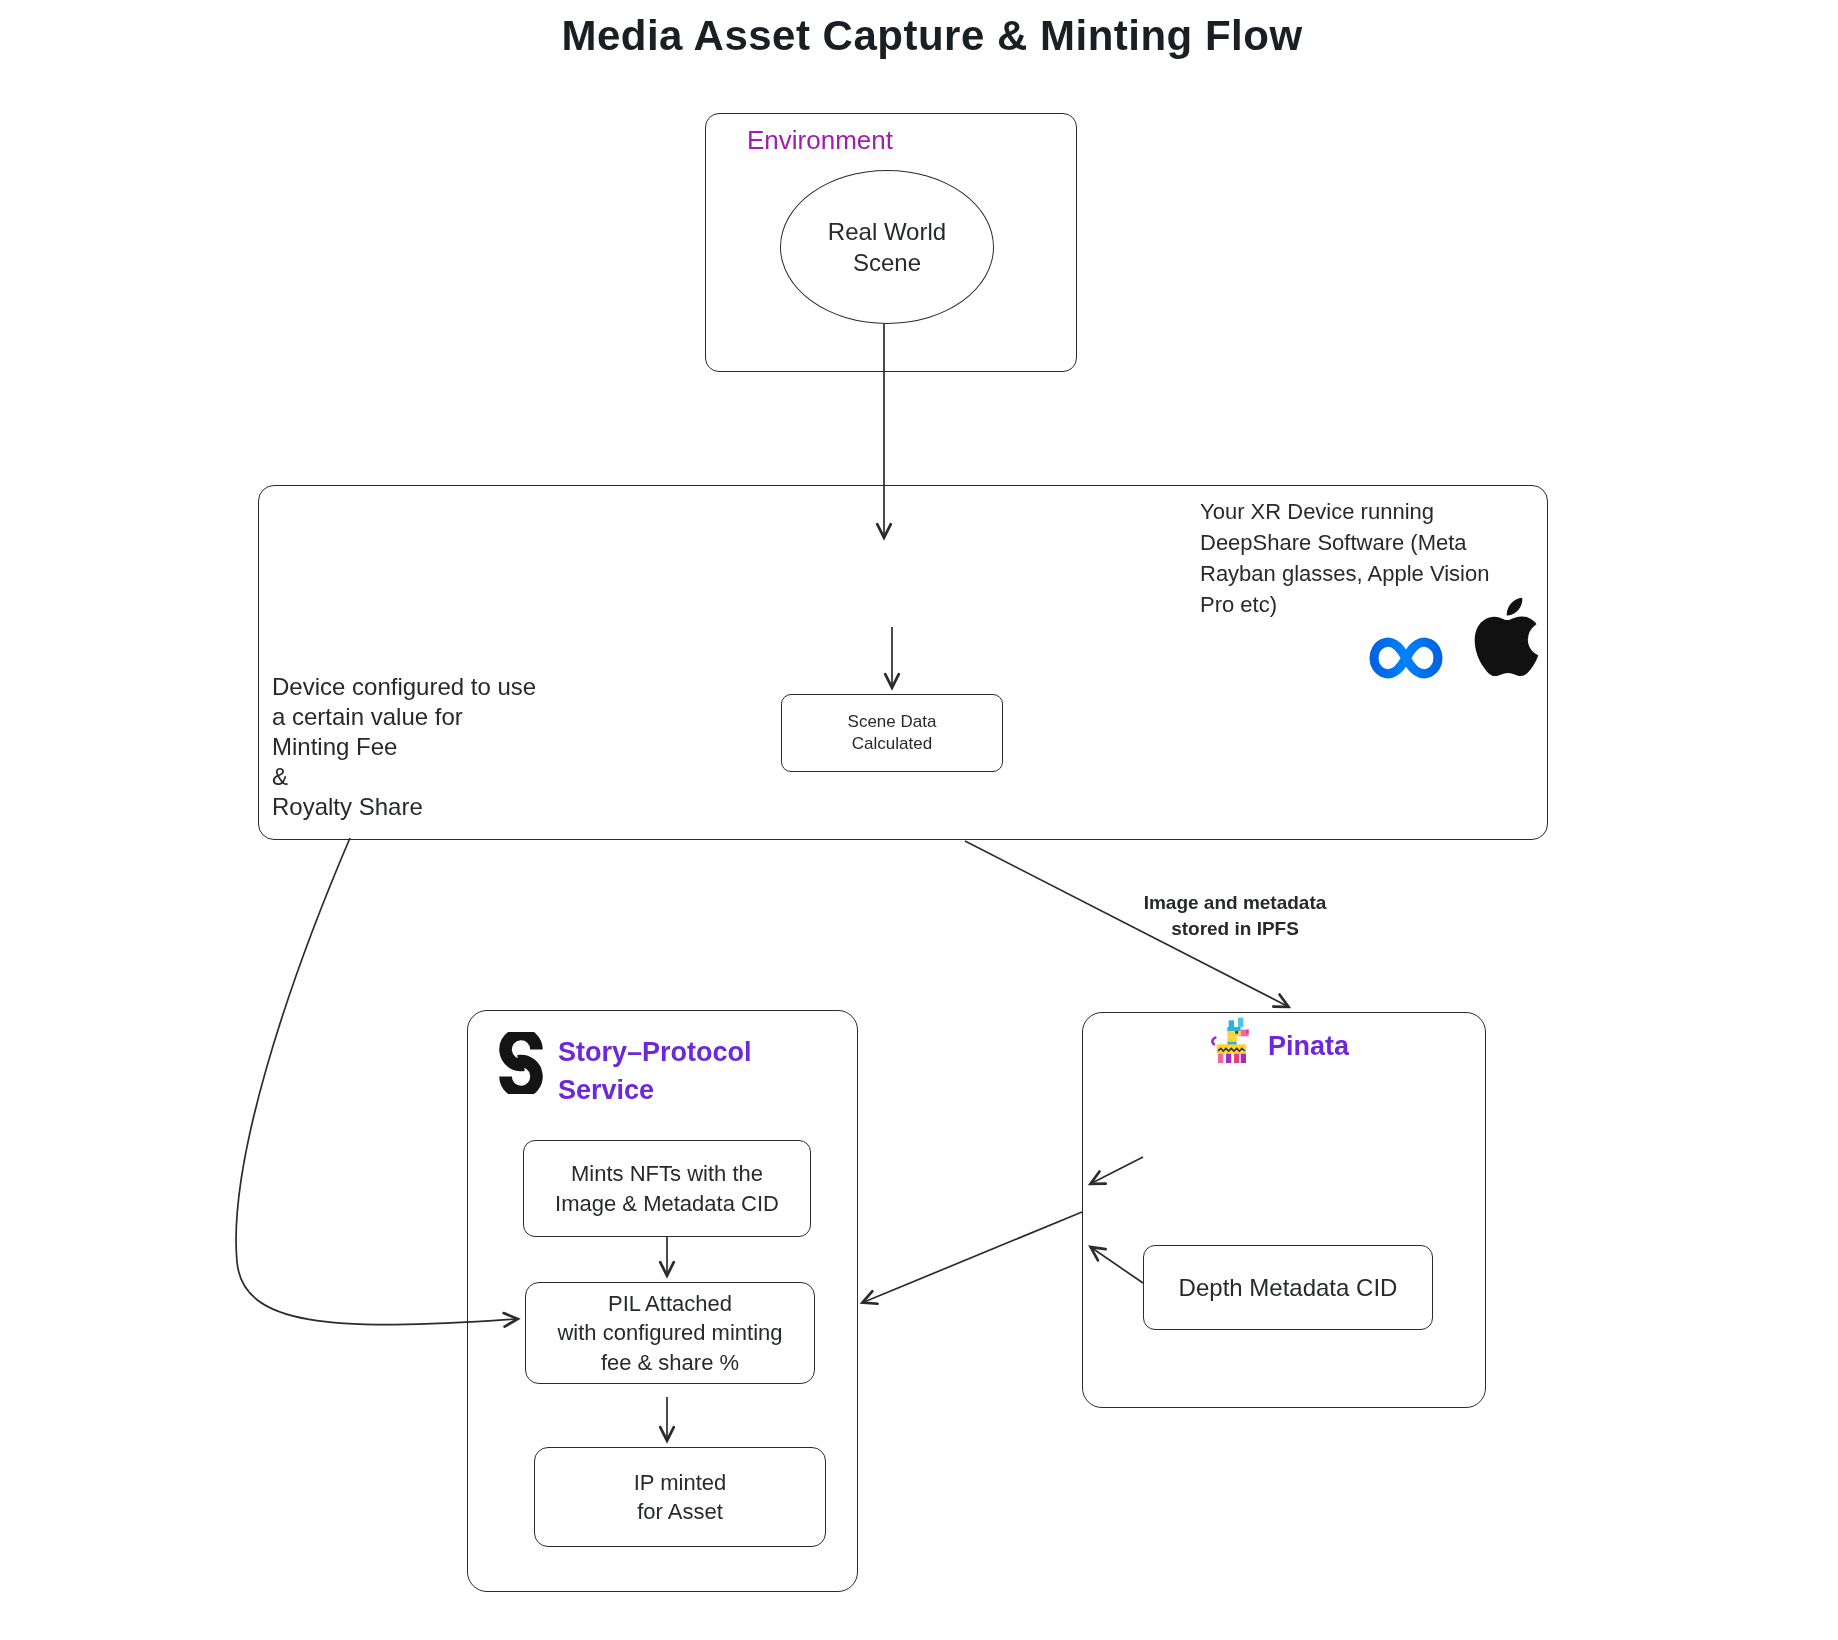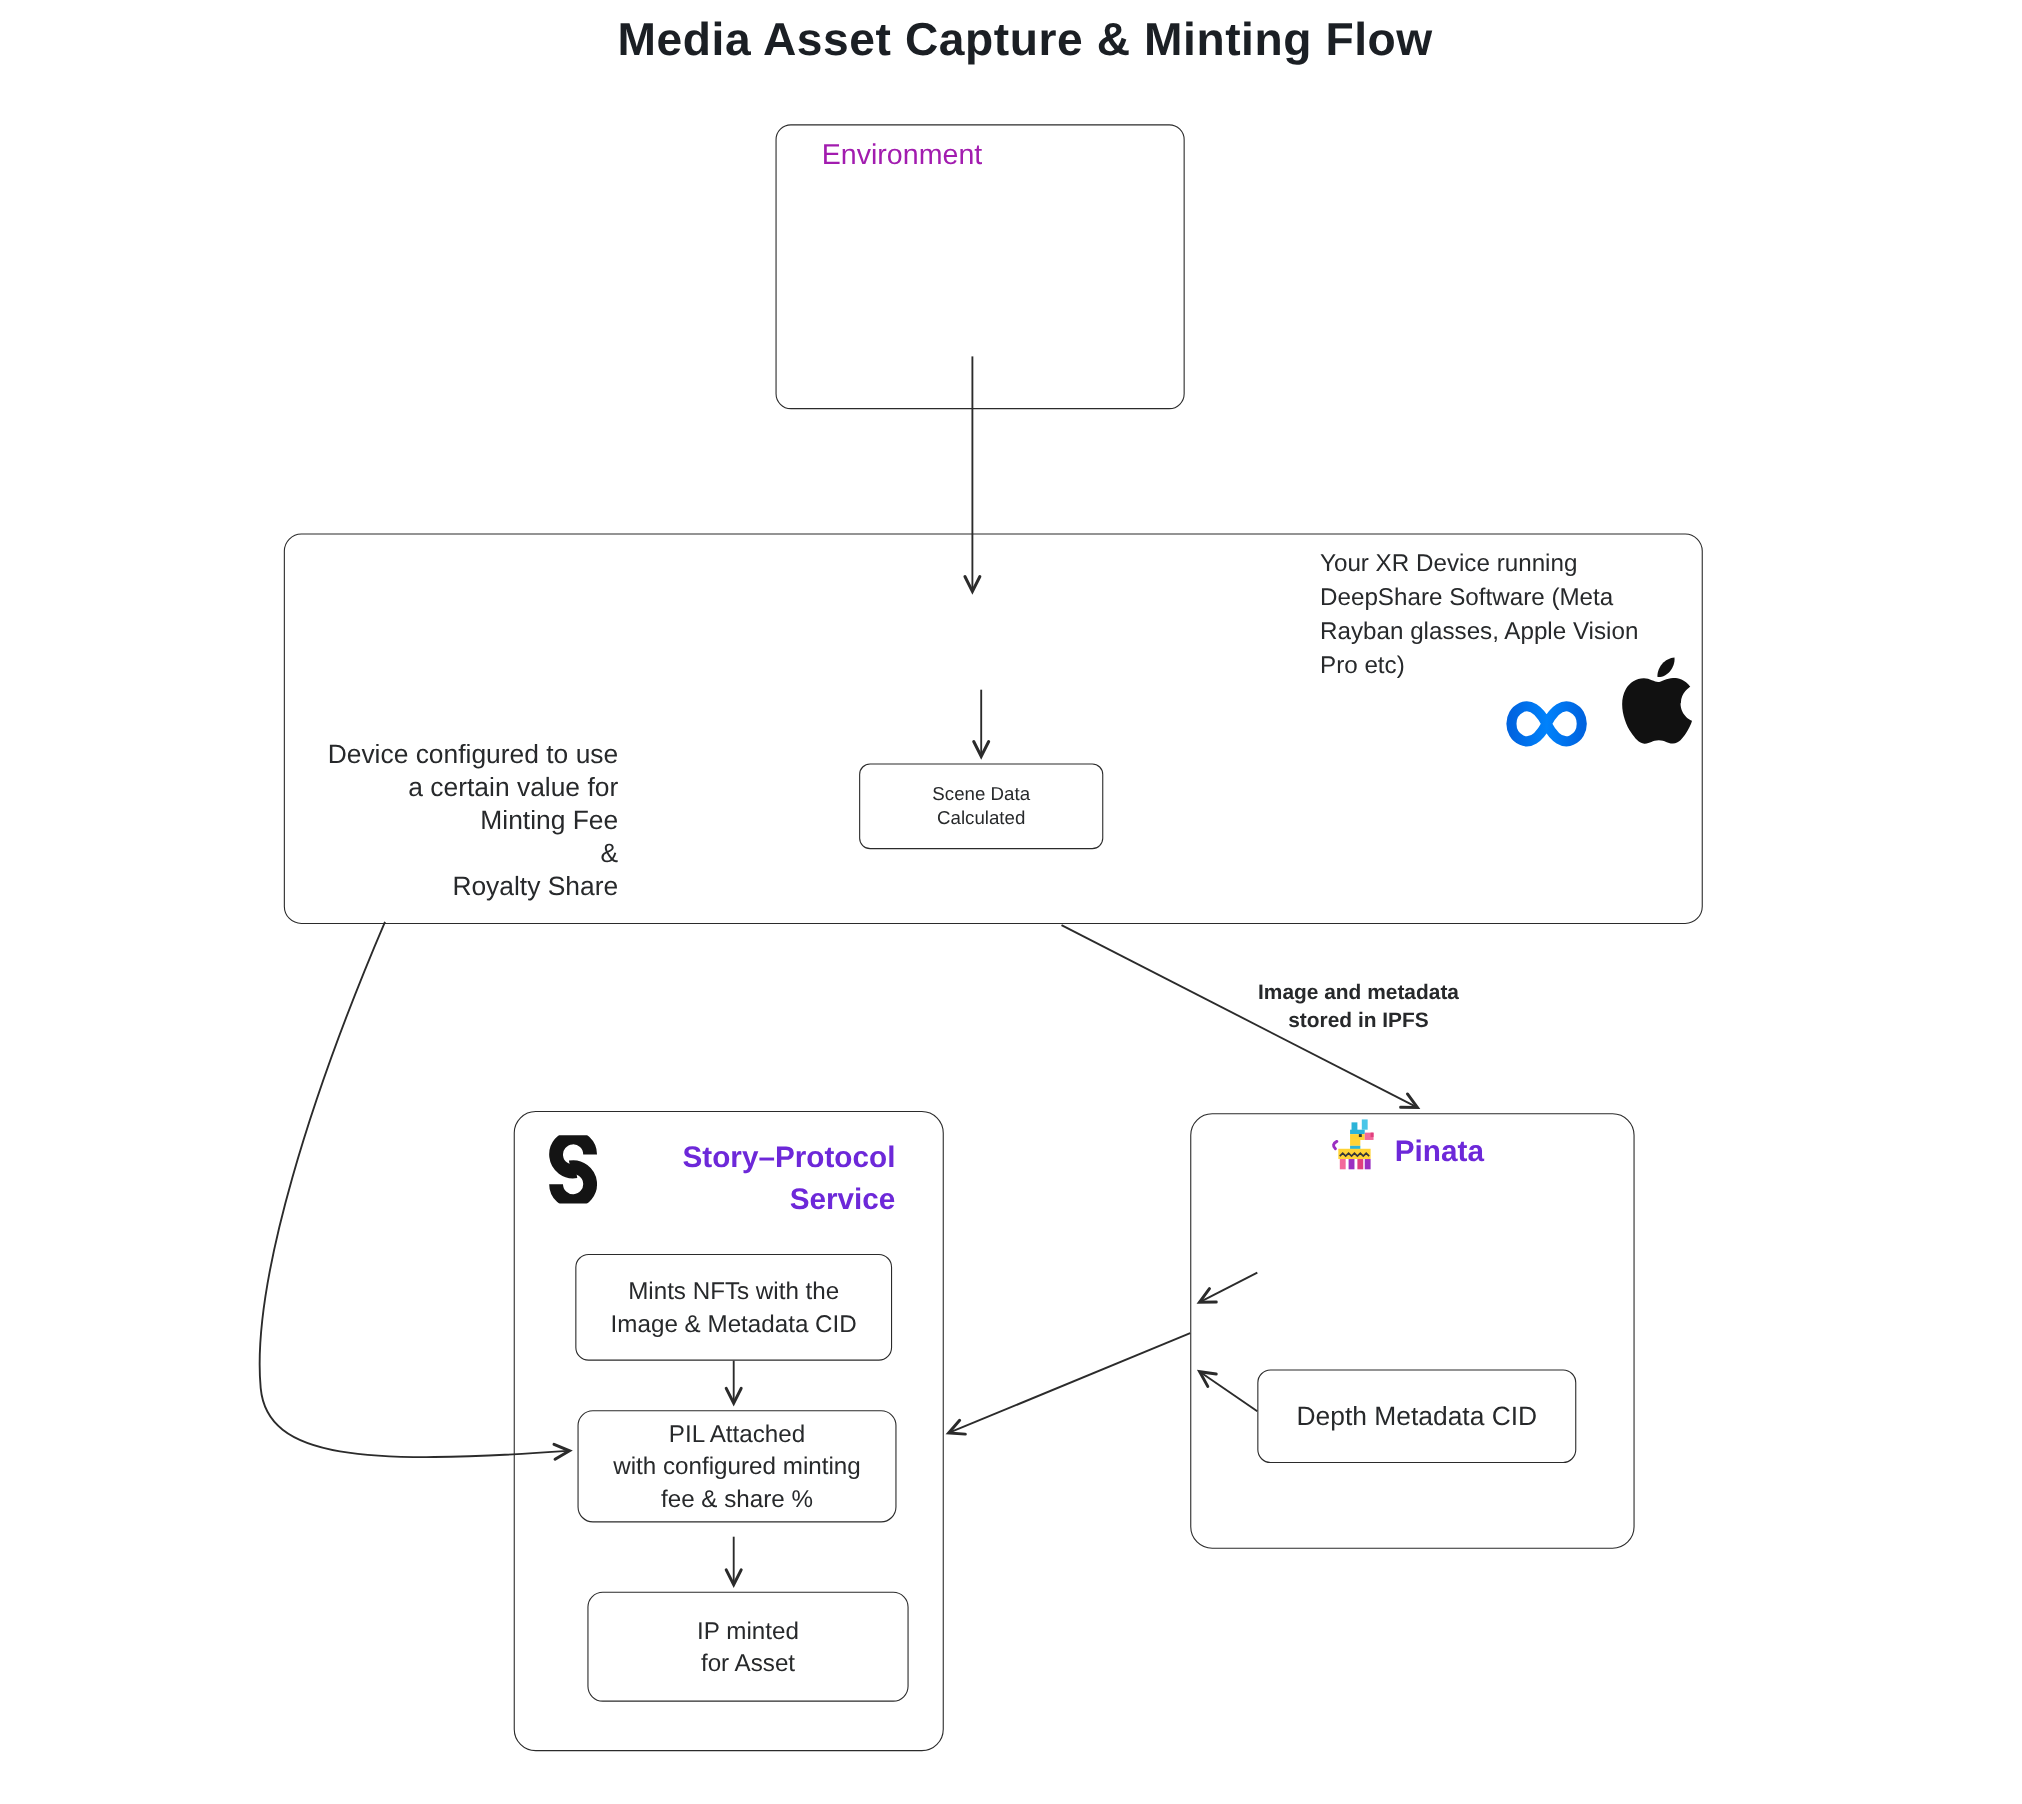--- a/index.html
+++ b/index.html
@@ -23,35 +23,39 @@
     display:flex; align-items:center; justify-content:center; text-align:center;
     background:#fff; box-sizing:border-box; line-height:1.3;
   }
   .diagram-title {
     position:absolute; left:0; top:12px; width:1864px; text-align:center;
     font-size:42px; font-weight:700; color:#1b1f24; letter-spacing:0.5px;
   }
   .group-label { position:absolute; font-size:26px; color:#a21caf; }
   .bold-head { font-weight:800; color:#6d28d9; }
   .edge-layer { position:absolute; left:0; top:0; z-index:6; pointer-events:none; }
-  .txt-center { text-align:right; }
+  .txt-center { text-align:left; }
   .edge-label {
     position:absolute; text-align:center; font-size:19px; font-weight:700;
     color:#27292b; line-height:1.35; background:#fff;
   }
 </style>
 </head>
 <body>
 
 <div class="canvas">
 
   <div class="diagram-title">Media Asset Capture &amp; Minting Flow</div>
 
   <div class="box container-box" style="left:705px; top:113px; width:372px; height:259px; border-radius:14px;"></div>
   <div class="group-label" style="left:747px; top:125px;">Environment</div>
+  <div class="ellipse" style="left:780px; top:170px; width:214px; height:154px; font-size:24px;">
+    <span class="pre">Real World
+Scene</span>
+  </div>
 
   <div class="box container-box" style="left:258px; top:485px; width:1290px; height:355px;"></div>
 
   <div class="abs pre" style="left:1200px; top:496px; width:360px; font-size:22px; line-height:31px;">Your XR Device running
 DeepShare Software (Meta
 Rayban glasses, Apple Vision
 Pro etc)</div>
 
   <svg class="abs" style="left:1360px; top:626px;" width="92" height="64" viewBox="0 0 100 62">
     <defs>

